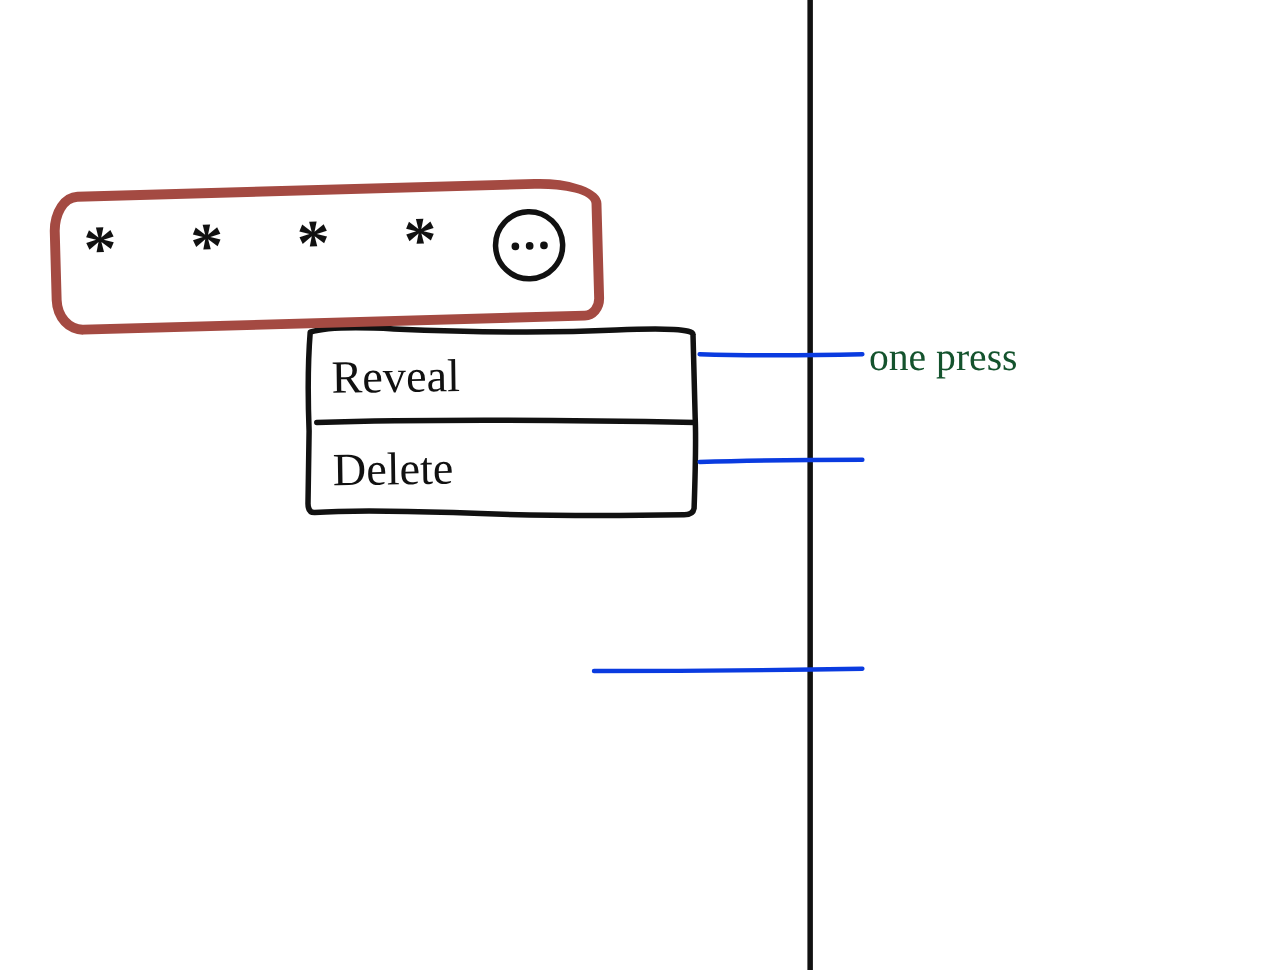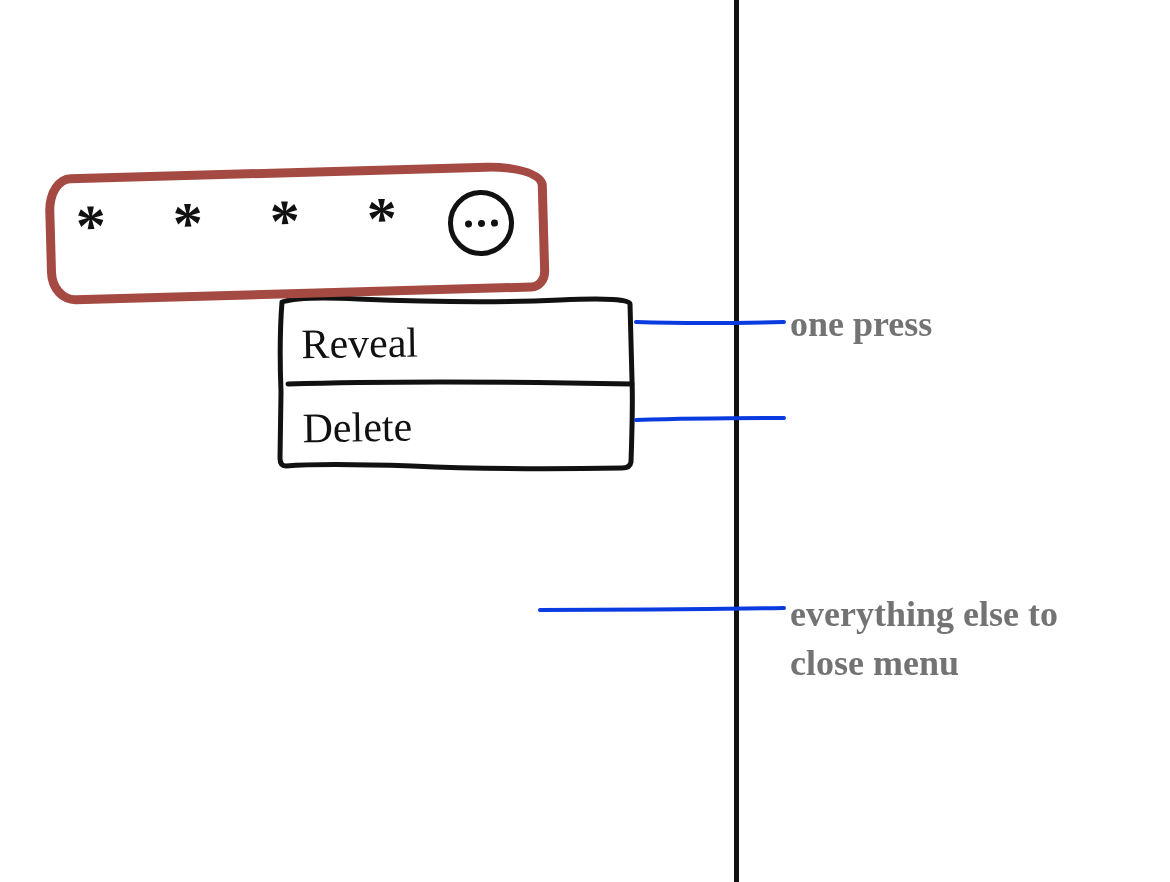--- a/index.html
+++ b/index.html
@@ -85,24 +85,24 @@
     display: flex;
     align-items: center;
     padding-left: 22px;
     color: #111;
     cursor: pointer;
   }
 
   
   .annotation {
     position: absolute;
-    color: #737373;
+    color: #14532d;
     font-size: 36px;
     line-height: 1.35;
-    font-weight: 700;
+    font-weight: 400;
   }
   .ann1 { left: 790px; top: 300px; }
   .ann2 { left: 790px; top: 395px; }
   .ann3 { left: 790px; top: 590px; width: 350px; }
 
   
   .vline {
     position: absolute;
     left: 734px;
     top: 0;
@@ -141,15 +141,14 @@
     <span class="dot"></span>
     <span class="dot"></span>
   </div>
 
   <div class="menu">
     <div class="menu-item">Reveal</div>
     <div class="menu-item">Delete</div>
   </div>
 
   <div class="annotation ann1">one press</div>
-  <div class="annotation ann3">everything else to close menu</div>
 
 </div>
 
 </body></html>

